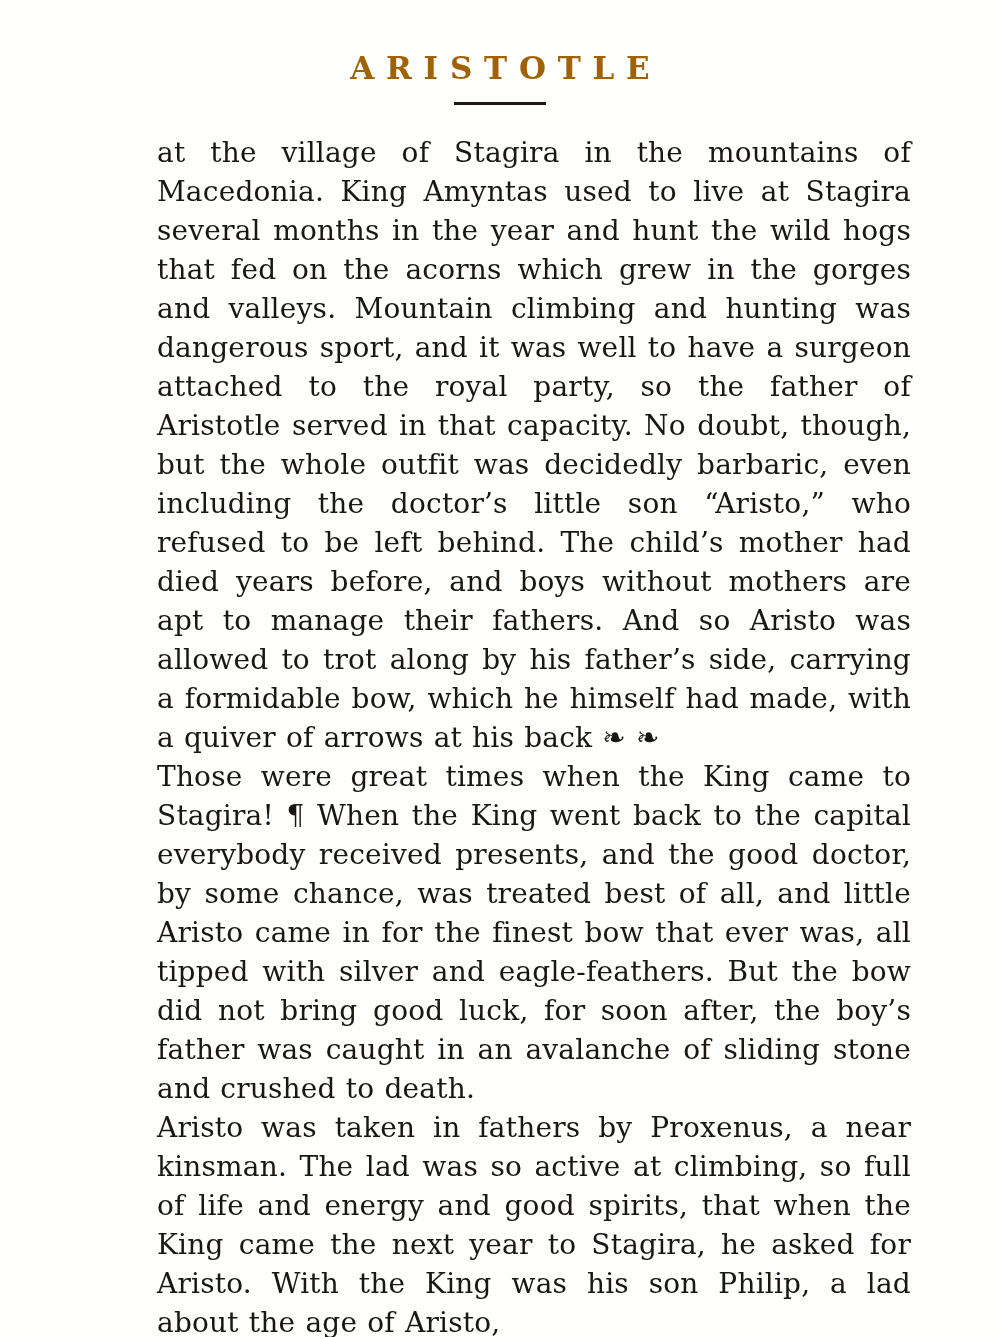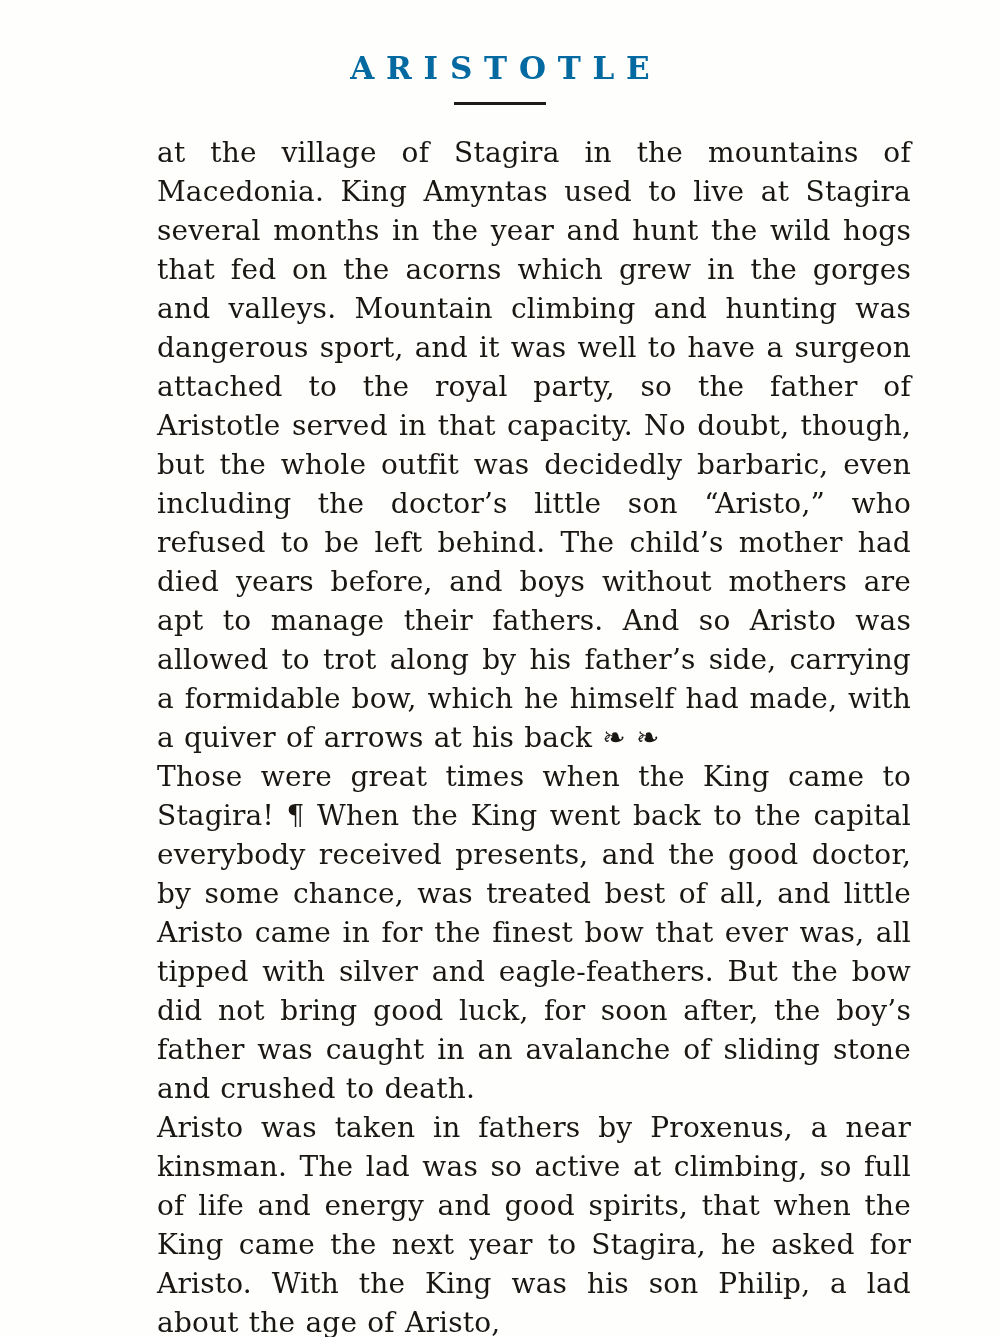--- a/index.html
+++ b/index.html
@@ -22,21 +22,21 @@
   .title-block {
     padding-top: 50px;
     text-align: center;
   }
 
   .page-title {
     font-size: 31px;
     font-weight: 600;
     letter-spacing: 0.38em;
     text-indent: 0.38em; 
-    color: #0369a1;
+    color: #a16207;
   }
 
   .title-rule {
     width: 92px;
     height: 0;
     border: none;
     border-top: 3px solid #1d1a17;
     margin: 16px auto 0 auto;
   }
 

